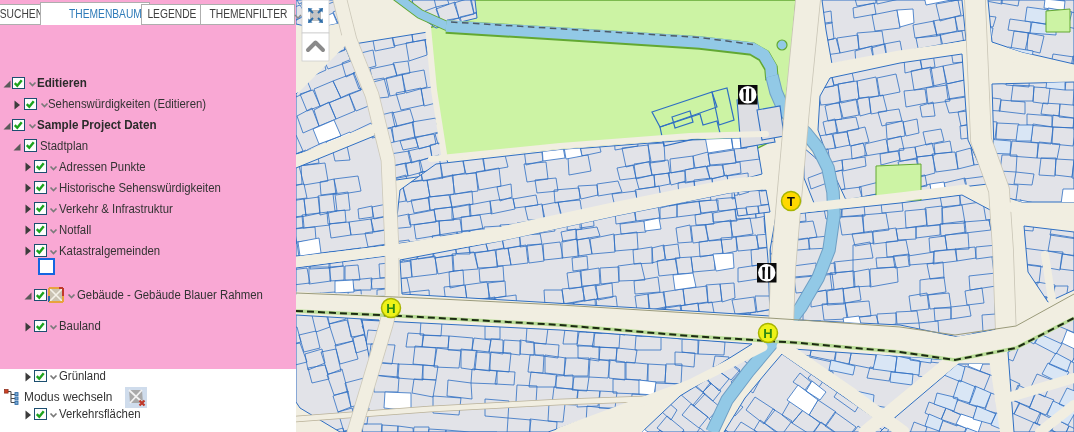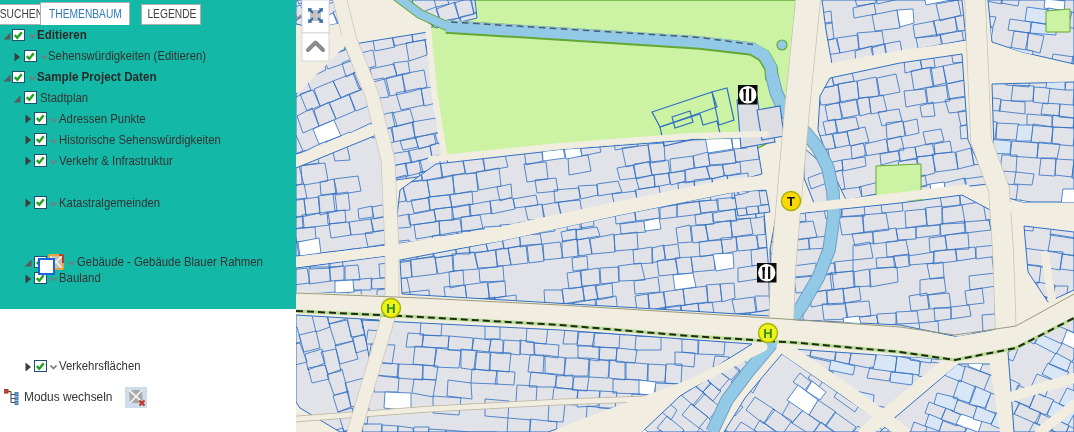--- a/index.html
+++ b/index.html
@@ -1,25 +1,25 @@
 <!DOCTYPE html>
 <html><head>
 <meta charset="utf-8">
 <style>
 html,body{margin:0;padding:0;width:1074px;height:432px;overflow:hidden;
 font-family:"Liberation Sans",sans-serif;background:#fff;}
 #stage{position:relative;width:1074px;height:432px;}
-#panel{position:absolute;left:0;top:0;width:296px;height:309px;background:#14b8a6;z-index:5;}
+#panel{position:absolute;left:0;top:0;width:296px;height:369px;background:#f9a8d4;z-index:5;}
 .tabs{position:absolute;top:2px;left:0;height:22px;width:296px;}
 .tab{position:absolute;top:2px;height:19px;border:1px solid #aeaeae;background:#fff;
 color:#3f3f3f;font-size:12.5px;line-height:19px;text-align:center;}
 .tab span{display:inline-block;transform:scaleX(0.82);transform-origin:50% 50%;white-space:nowrap;}
 .tab.act{top:0;height:22px;border-bottom:none;color:#2d7ab8;line-height:22px;}
 .tree{position:absolute;left:0;top:24px;width:296px;height:408px;}
-.row{position:absolute;left:0;height:21px;width:296px;}
+.row{position:absolute;left:0;height:21px;width:296px;margin-top:48px;}
 .ab{position:absolute;}
 .cb{position:absolute;top:3.5px;width:10.5px;height:10.5px;border:1.8px solid #1c4f70;background:#fdfdfd;
 display:inline-block;box-sizing:content-box;}
 .cb svg{position:absolute;left:0;top:0;}
 .gi{position:absolute;top:2px;width:16px;height:16px;}
 .lbl{position:absolute;top:3px;font-size:12.5px;color:#333;white-space:nowrap;transform:scaleX(0.91);transform-origin:0 0;}
 .lbl.b{font-weight:bold;color:#2b2b2b;transform:scaleX(0.93);}
 </style>
 </head>
 <body>
@@ -444,22 +444,23 @@
 <g>
         <rect x="302" y="33" width="27" height="28" fill="#fff" stroke="#ccc" stroke-width="0.8"></rect>
 <path d="M308 50 L315.5 42.5 L323 50" fill="none" stroke="#8a8a8a" stroke-width="4" stroke-linecap="round" stroke-linejoin="round"></path>
       </g>
 </svg>
 
 <div id="panel">
 
 <div class="tabs">
 <div class="tab" style="left:-10px;width:60px;"><span>SUCHEN</span></div>
-<div class="tab act" style="left:40px;width:88px;"><span>THEMENBAUM</span></div>
+<div class="tab act" style="left:40px;width:88px;padding-left:20px;"><span>THEMENBAUM</span></div>
 <div class="tab" style="left:141px;width:58px;"><span>LEGENDE</span></div>
+<div class="tab" style="left:200px;width:93px;"><span>THEMENFILTER</span></div>
 </div>
 
 <div class="tree">
 
 <div class="row" style="top:1.0px">
 <svg class="ab" style="left:1.5px;top:6px" width="10" height="10">
             <polygon points="8.5,1.5 8.5,8.5 1.5,8.5" fill="#5a5a5a"></polygon>
           </svg>
 <span class="cb" style="left:12px">
             <svg width="10.5" height="10.5" viewBox="0 0 13 13">
@@ -552,38 +553,52 @@
             <svg width="10.5" height="10.5" viewBox="0 0 13 13">
               <path d="M2.2 6.4 L5.3 9.6 L10.8 2.8" fill="none" stroke="#1da31d" stroke-width="3"></path>
             </svg>
           </span>
 <svg class="ab" style="left:49px;top:8px" width="9" height="7">
             <path d="M1.5 1.5 L4.5 4.5 L7.5 1.5" fill="none" stroke="#7a7a7a" stroke-width="1.7"></path>
           </svg>
 <span class="lbl" style="left:58.5px">Verkehr &amp; Infrastruktur</span>
 </div>
 
+<div class="row" style="top:147.5px">
+<svg class="ab" style="left:22.5px;top:5.5px" width="10" height="10">
+            <polygon points="2.5,0.5 8,5 2.5,9.5" fill="#3c3c3c"></polygon>
+          </svg>
+<span class="cb" style="left:34px">
+            <svg width="10.5" height="10.5" viewBox="0 0 13 13">
+              <path d="M2.2 6.4 L5.3 9.6 L10.8 2.8" fill="none" stroke="#1da31d" stroke-width="3"></path>
+            </svg>
+          </span>
+<svg class="ab" style="left:49px;top:8px" width="9" height="7">
+            <path d="M1.5 1.5 L4.5 4.5 L7.5 1.5" fill="none" stroke="#7a7a7a" stroke-width="1.7"></path>
+          </svg>
+<span class="lbl" style="left:58.5px">Notfall</span>
+</div>
 
 <div class="row" style="top:168.5px">
 <svg class="ab" style="left:22.5px;top:5.5px" width="10" height="10">
             <polygon points="2.5,0.5 8,5 2.5,9.5" fill="#3c3c3c"></polygon>
           </svg>
 <span class="cb" style="left:34px">
             <svg width="10.5" height="10.5" viewBox="0 0 13 13">
               <path d="M2.2 6.4 L5.3 9.6 L10.8 2.8" fill="none" stroke="#1da31d" stroke-width="3"></path>
             </svg>
           </span>
 <svg class="ab" style="left:49px;top:8px" width="9" height="7">
             <path d="M1.5 1.5 L4.5 4.5 L7.5 1.5" fill="none" stroke="#7a7a7a" stroke-width="1.7"></path>
           </svg>
 <span class="lbl" style="left:58.5px">Katastralgemeinden</span>
 </div>
 
 
-<div class="row" style="top:228px">
+<div class="row" style="top:213px">
 <svg class="ab" style="left:22.5px;top:6px" width="10" height="10">
             <polygon points="8.5,1.5 8.5,8.5 1.5,8.5" fill="#5a5a5a"></polygon>
           </svg>
 <span class="cb" style="left:34px">
             <svg width="10.5" height="10.5" viewBox="0 0 13 13">
               <path d="M2.2 6.4 L5.3 9.6 L10.8 2.8" fill="none" stroke="#1da31d" stroke-width="3"></path>
             </svg>
           </span>
 <span class="gi" style="left:48px"><svg width="16" height="16" viewBox="0 0 16 16">
               <rect x="1" y="1" width="14" height="14" fill="#c9c2b2"></rect>
@@ -611,20 +626,34 @@
               <path d="M2.2 6.4 L5.3 9.6 L10.8 2.8" fill="none" stroke="#1da31d" stroke-width="3"></path>
             </svg>
           </span>
 <svg class="ab" style="left:49px;top:8px" width="9" height="7">
             <path d="M1.5 1.5 L4.5 4.5 L7.5 1.5" fill="none" stroke="#7a7a7a" stroke-width="1.7"></path>
           </svg>
 <span class="lbl" style="left:58.5px">Bauland</span>
 </div>
 
 
+<div class="row" style="top:294.0px">
+<svg class="ab" style="left:22.5px;top:5.5px" width="10" height="10">
+            <polygon points="2.5,0.5 8,5 2.5,9.5" fill="#3c3c3c"></polygon>
+          </svg>
+<span class="cb" style="left:34px">
+            <svg width="10.5" height="10.5" viewBox="0 0 13 13">
+              <path d="M2.2 6.4 L5.3 9.6 L10.8 2.8" fill="none" stroke="#1da31d" stroke-width="3"></path>
+            </svg>
+          </span>
+<svg class="ab" style="left:49px;top:8px" width="9" height="7">
+            <path d="M1.5 1.5 L4.5 4.5 L7.5 1.5" fill="none" stroke="#7a7a7a" stroke-width="1.7"></path>
+          </svg>
+<span class="lbl" style="left:58.5px">Grünland</span>
+</div>
 
 
 <div class="row" style="top:332px">
 <svg class="ab" style="left:22.5px;top:5.5px" width="10" height="10">
             <polygon points="2.5,0.5 8,5 2.5,9.5" fill="#3c3c3c"></polygon>
           </svg>
 <span class="cb" style="left:34px">
             <svg width="10.5" height="10.5" viewBox="0 0 13 13">
               <path d="M2.2 6.4 L5.3 9.6 L10.8 2.8" fill="none" stroke="#1da31d" stroke-width="3"></path>
             </svg>

